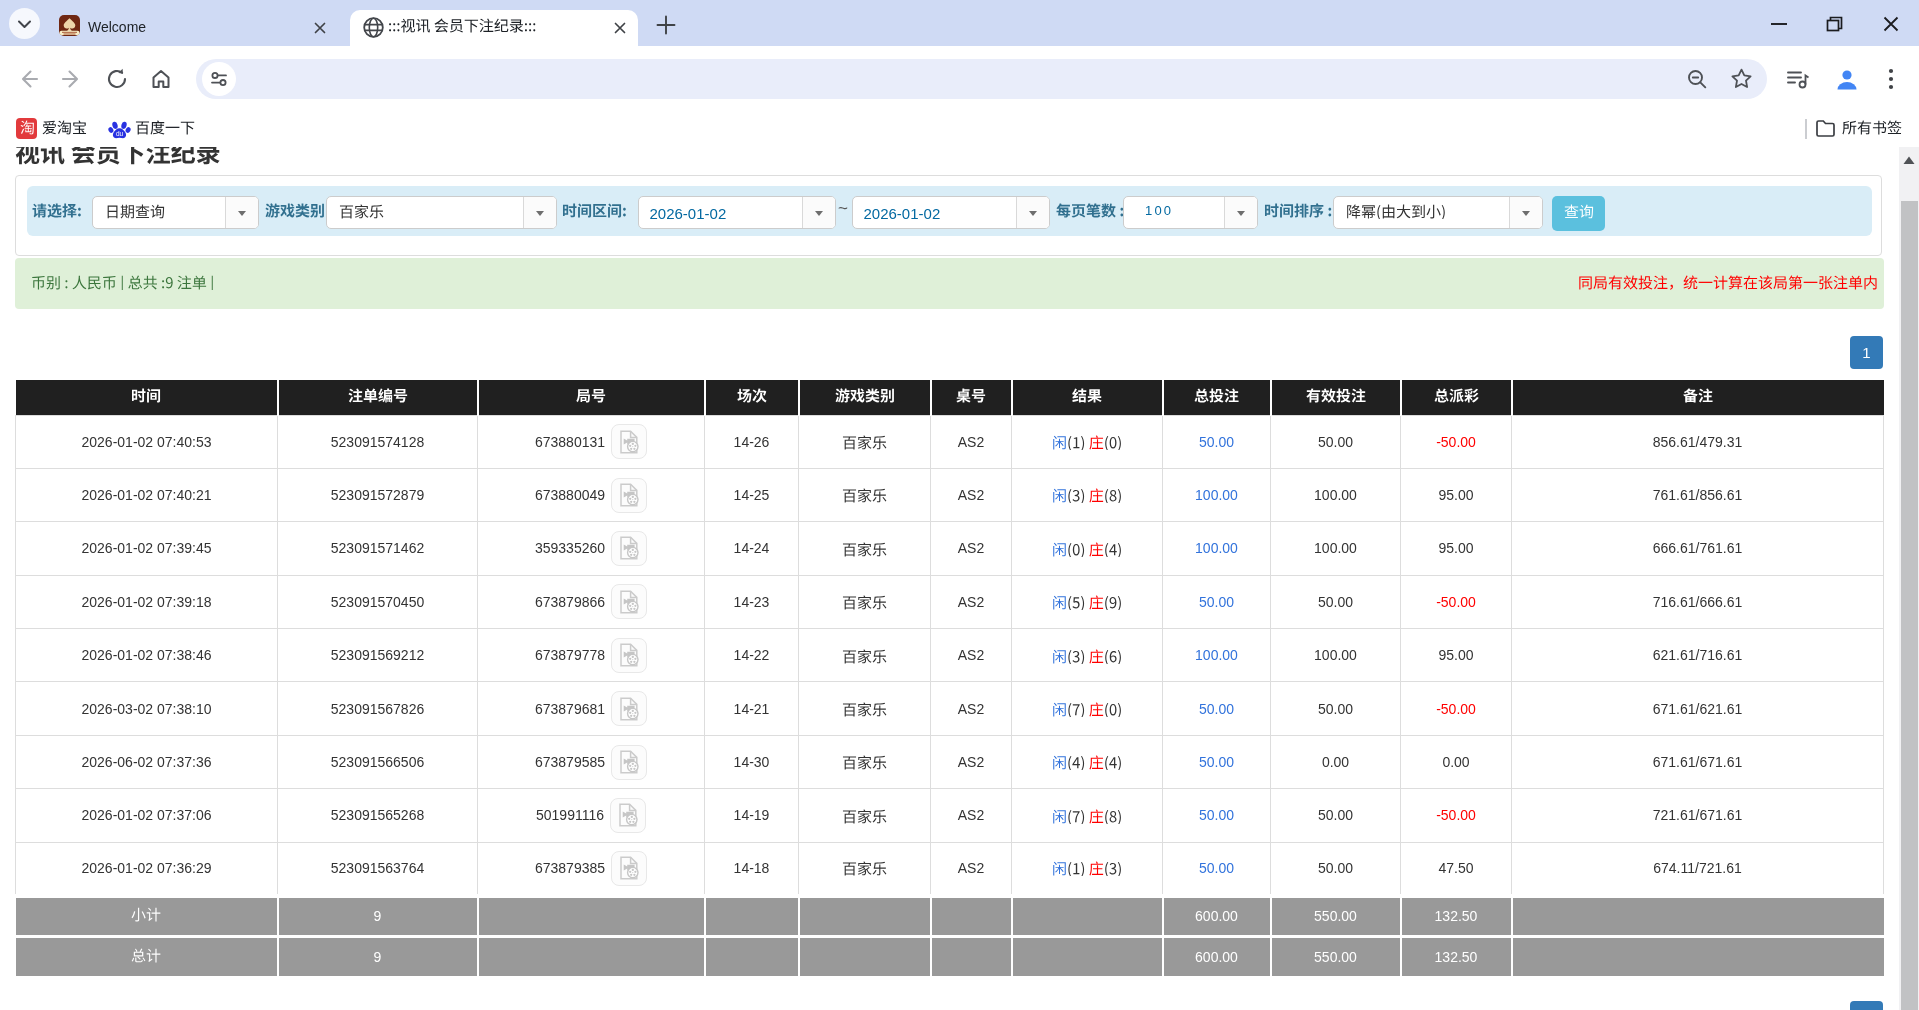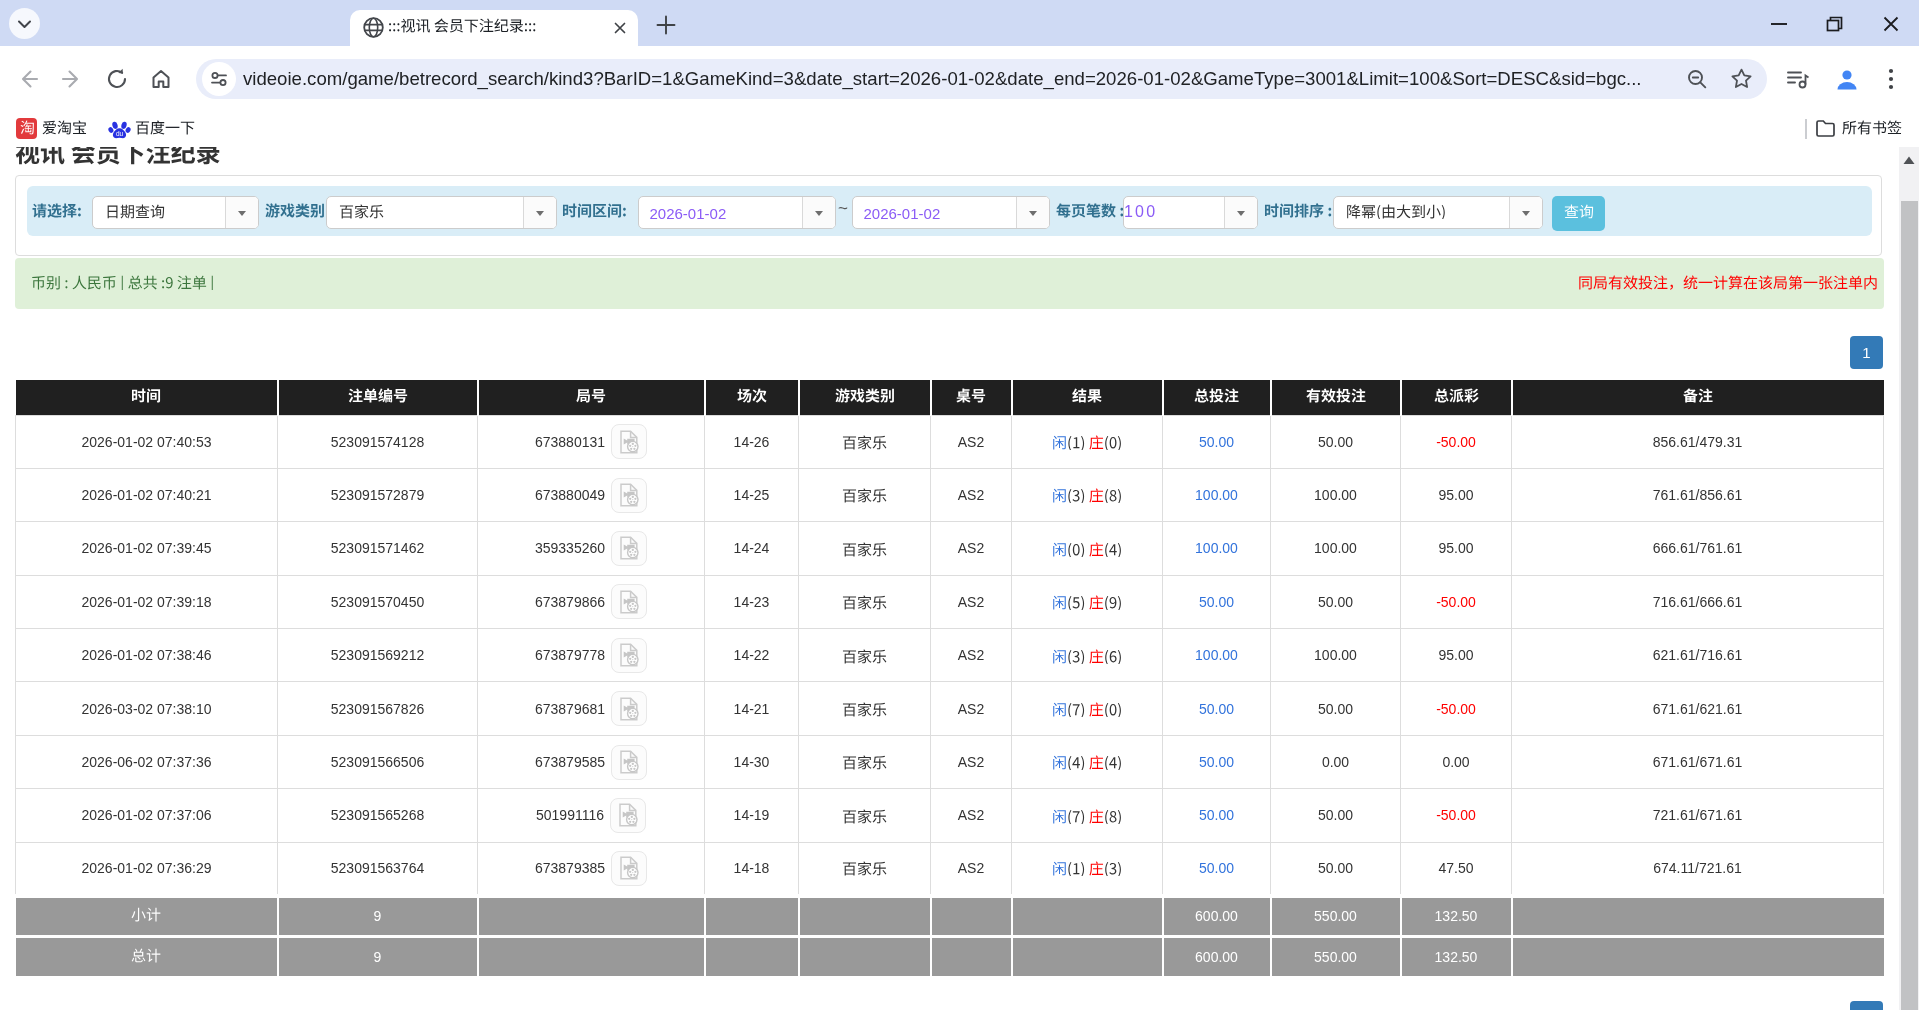--- a/index.html
+++ b/index.html
@@ -17,21 +17,21 @@
 #bookbar{position:absolute;left:0;top:110px;width:1919px;height:37px;background:#fff}
 
 #page{position:absolute;left:0;top:147px;width:1899px;height:863px;background:#fff;overflow:hidden}
 #sbar{position:absolute;left:1899px;top:147px;width:20px;height:863px;background:#f1f1f3}
 #sthumb{position:absolute;left:1.5px;top:54px;width:17px;height:809px;background:#c1c2c4}
 #fpanel{position:absolute;left:15px;top:28px;width:1867px;height:81px;background:#fff;border:1px solid #ddd;border-radius:4px}
 #fbar{position:absolute;left:27px;top:39px;width:1845px;height:50px;background:#d9edf7;border-radius:6px}
 .inp{position:absolute;top:49px;height:33px;background:#fff;border:1px solid #ccc;border-radius:5px}
 .inp .aw{position:absolute;right:0;top:0;width:33px;height:31px;border-left:1px solid #d9d9d9;background:#fbfbfb;border-radius:0 4px 4px 0}
 .inp .tri{position:absolute;right:12px;top:14px;width:0;height:0;border:4.5px solid transparent;border-top:5.5px solid #6e6e6e;border-bottom:0}
-.inp .tv{position:absolute;left:12px;top:7px;font-size:15px;color:#8b5cf6}
+.inp .tv{position:absolute;left:12px;top:7px;font-size:15px;color:#0369a1}
 .flab{position:absolute;top:56px}
 #greenbar{position:absolute;left:15px;top:111px;width:1869px;height:51px;background:#dff0d8;border-radius:4px}
 .pagbtn{position:absolute;width:33px;height:33px;background:#337ab7;border-radius:4px;color:#fff;font-size:15px;text-align:center;line-height:33px}
 
 #btable{position:absolute;left:15px;top:233px;width:1868px;border-collapse:collapse;table-layout:fixed}
 #btable th{background:#202020;height:35px;border-right:2px solid #fff;text-align:center;vertical-align:middle;padding:0}
 #btable th:last-child{border-right:0}
 #btable td{border:1px solid #ddd;height:53.4px;text-align:center;vertical-align:middle;font-size:14px;color:#333;padding:0}
 #btable tfoot td{background:#999;color:#fff;border:none;border-right:2px solid #fff;height:41px}
 #btable tfoot td:last-child{border-right:0}
@@ -151,20 +151,32 @@
       <path id="r0034" d="M340 0H426V202H524V275H426V733H325L20 262V202H340ZM340 275H115L282 525C303 561 323 598 341 633H345C343 596 340 536 340 500Z"></path>
       <path id="r0035" d="M262 -13C385 -13 502 78 502 238C502 400 402 472 281 472C237 472 204 461 171 443L190 655H466V733H110L86 391L135 360C177 388 208 403 257 403C349 403 409 341 409 236C409 129 340 63 253 63C168 63 114 102 73 144L27 84C77 35 147 -13 262 -13Z"></path>
       <path id="r0036" d="M301 -13C415 -13 512 83 512 225C512 379 432 455 308 455C251 455 187 422 142 367C146 594 229 671 331 671C375 671 419 649 447 615L499 671C458 715 403 746 327 746C185 746 56 637 56 350C56 108 161 -13 301 -13ZM144 294C192 362 248 387 293 387C382 387 425 324 425 225C425 125 371 59 301 59C209 59 154 142 144 294Z"></path>
       <path id="r0037" d="M198 0H293C305 287 336 458 508 678V733H49V655H405C261 455 211 278 198 0Z"></path>
     </defs>
   </svg>
 <div id="tabstrip">
  <div id="tsearch"><svg width="31" height="31">
         <path d="M10 13.5l5.5 5.5 5.5-5.5" fill="none" stroke="#41444a" stroke-width="2" stroke-linecap="round" stroke-linejoin="round"></path>
       </svg></div>
+ <div id="tab1">
+  <svg style="position:absolute;left:15px;top:5px" width="21" height="21">
+        <rect width="21" height="21" rx="5" fill="#6f2712"></rect>
+        <path d="M10.5 3.2c2.9 2.9 5.8 4.8 5.8 7.2a3.1 3.1 0 0 1-5.2 2.3c.3 1.7 1 2.7 1.9 3.4h-5c.9-.7 1.6-1.7 1.9-3.4a3.1 3.1 0 0 1-5.2-2.3c0-2.4 2.9-4.3 5.8-7.2z" fill="#eed5a9"></path>
+        <rect x="0.5" y="15.7" width="20" height="4.2" rx="2" fill="#f8eec6"></rect>
+        <path d="M3 17.3h15M4.5 19h12" stroke="#a04a28" stroke-width="0.9"></path>
+      </svg>
+  <div class="tabtxt" style="left:44px">Welcome</div>
+  <svg style="position:absolute;left:268px;top:10px" width="16" height="16">
+        <path d="M3.5 3.5l9 9M12.5 3.5l-9 9" stroke="#3f4246" stroke-width="1.7" stroke-linecap="round"></path>
+      </svg>
+ </div>
  <div id="tab2">
   <svg style="position:absolute;left:12px;top:6px" width="23" height="23">
         <circle cx="11.5" cy="11.5" r="9.3" fill="none" stroke="#43464b" stroke-width="1.8"></circle>
         <ellipse cx="11.5" cy="11.5" rx="4.2" ry="9.3" fill="none" stroke="#43464b" stroke-width="1.6"></ellipse>
         <path d="M2.6 8.6h17.8M2.6 14.4h17.8" stroke="#43464b" stroke-width="1.6"></path>
       </svg>
   <div class="tabtxt" style="left:38px;top:8.3px"><svg width="148" height="15" viewBox="0 0 148 15">
           <g transform="translate(0,13.2) scale(0.015000,-0.015000)">
             <g fill="#1d2126">
               <use href="#r003a" x="0"></use>
@@ -216,21 +228,20 @@
  <svg style="position:absolute;left:149px;top:21px" width="24" height="24">
       <path d="M4.5 10.5L12 4l7.5 6.5V20h-5.2v-5.5h-4.6V20H4.5z" fill="none" stroke="#4e5156" stroke-width="2" stroke-linejoin="round"></path>
     </svg>
  <div id="pill"></div>
  <svg style="position:absolute;left:202px;top:16px" width="34" height="34">
       <circle cx="17" cy="17" r="17" fill="#fff"></circle>
       <circle cx="13" cy="13.4" r="2.6" fill="none" stroke="#4e5156" stroke-width="1.8"></circle>
       <path d="M16 13.4h8M10 20.6h8" stroke="#4e5156" stroke-width="1.8" stroke-linecap="round"></path>
       <circle cx="21" cy="20.6" r="2.6" fill="none" stroke="#4e5156" stroke-width="1.8"></circle>
     </svg>
- <div id="purl">videoie.com/game/betrecord_search/kind3?BarID=1&amp;GameKind=3&amp;date_start=2026-01-02&amp;date_end=2026-01-02&amp;GameType=3001&amp;Limit=100&amp;Sort=DESC&amp;sid=bgc...</div>
  <svg style="position:absolute;left:1686px;top:22px" width="22" height="22">
       <circle cx="9.5" cy="9.5" r="6.5" fill="none" stroke="#4e5156" stroke-width="1.9"></circle>
       <path d="M14.3 14.3l5 5M6.8 9.5h5.4" stroke="#4e5156" stroke-width="1.9" stroke-linecap="round"></path>
     </svg>
  <svg style="position:absolute;left:1730px;top:21px" width="23" height="23">
       <path d="M11.5 2.6l2.8 5.8 6.3.9-4.6 4.4 1.1 6.3-5.6-3-5.6 3 1.1-6.3L2.4 9.3l6.3-.9z" fill="none" stroke="#4e5156" stroke-width="1.8" stroke-linejoin="round"></path>
     </svg>
  <svg style="position:absolute;left:1786px;top:22px" width="24" height="22">
       <path d="M2 4.5h13M2 9.5h13M2 14.5h7" stroke="#4e5156" stroke-width="1.9" stroke-linecap="round"></path>
       <circle cx="16.5" cy="16.5" r="3" fill="none" stroke="#4e5156" stroke-width="1.8"></circle>
@@ -390,21 +401,21 @@
           <g fill="#31708f">
             <use href="#b6bcf" x="0"></use>
             <use href="#b9875" x="1000"></use>
             <use href="#b7b14" x="2000"></use>
             <use href="#b6570" x="3000"></use>
             <use href="#b003a" x="4227"></use>
           </g>
         </g>
       </svg></div>
  <div class="inp" style="left:1123px;width:135px">
-      <span class="tv" style="font-size:16px;top:6px;left:0;letter-spacing:2.2px">100</span>
+      <span class="tv" style="font-size:13px;top:6px;left:21px;letter-spacing:2.2px">100</span>
       <span class="aw"></span>
       <span class="tri"></span>
     </div>
  <div class="flab" style="left:1264px"><svg width="68" height="15" viewBox="0 0 68 15">
         <g transform="translate(0,13.2) scale(0.015000,-0.015000)">
           <g fill="#31708f">
             <use href="#b65f6" x="0"></use>
             <use href="#b95f4" x="1000"></use>
             <use href="#b6392" x="2000"></use>
             <use href="#b5e8f" x="3000"></use>

